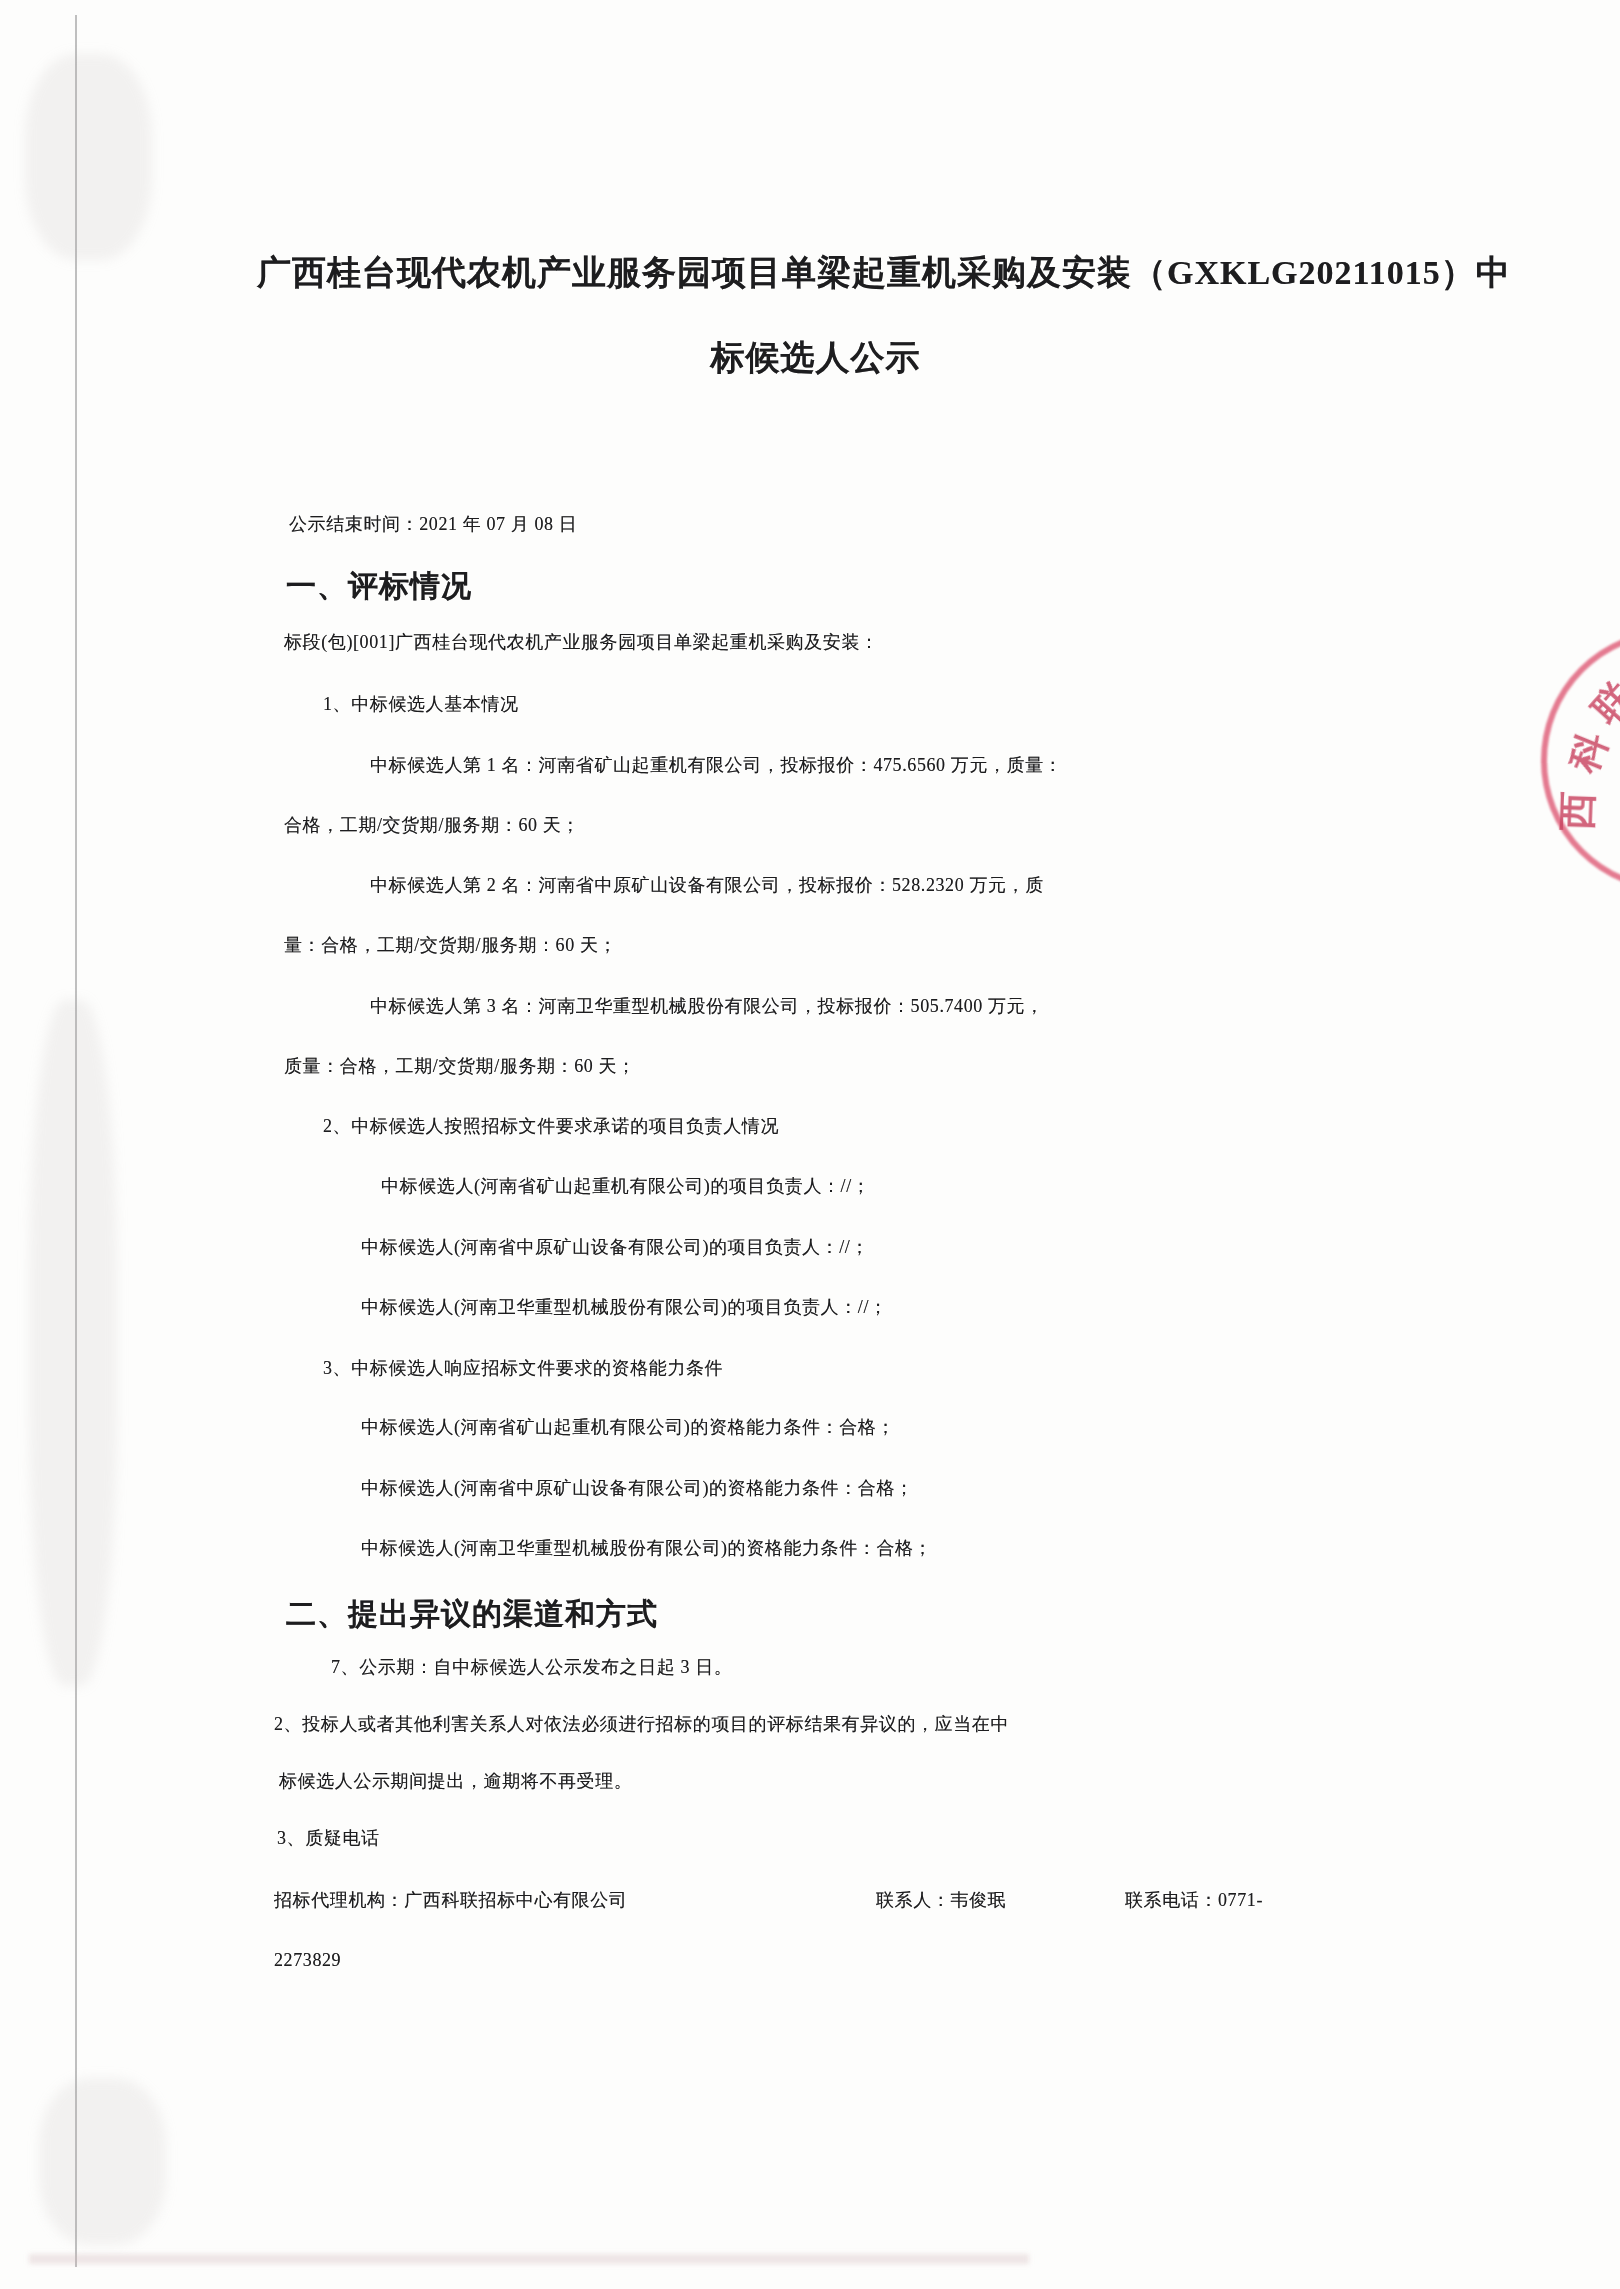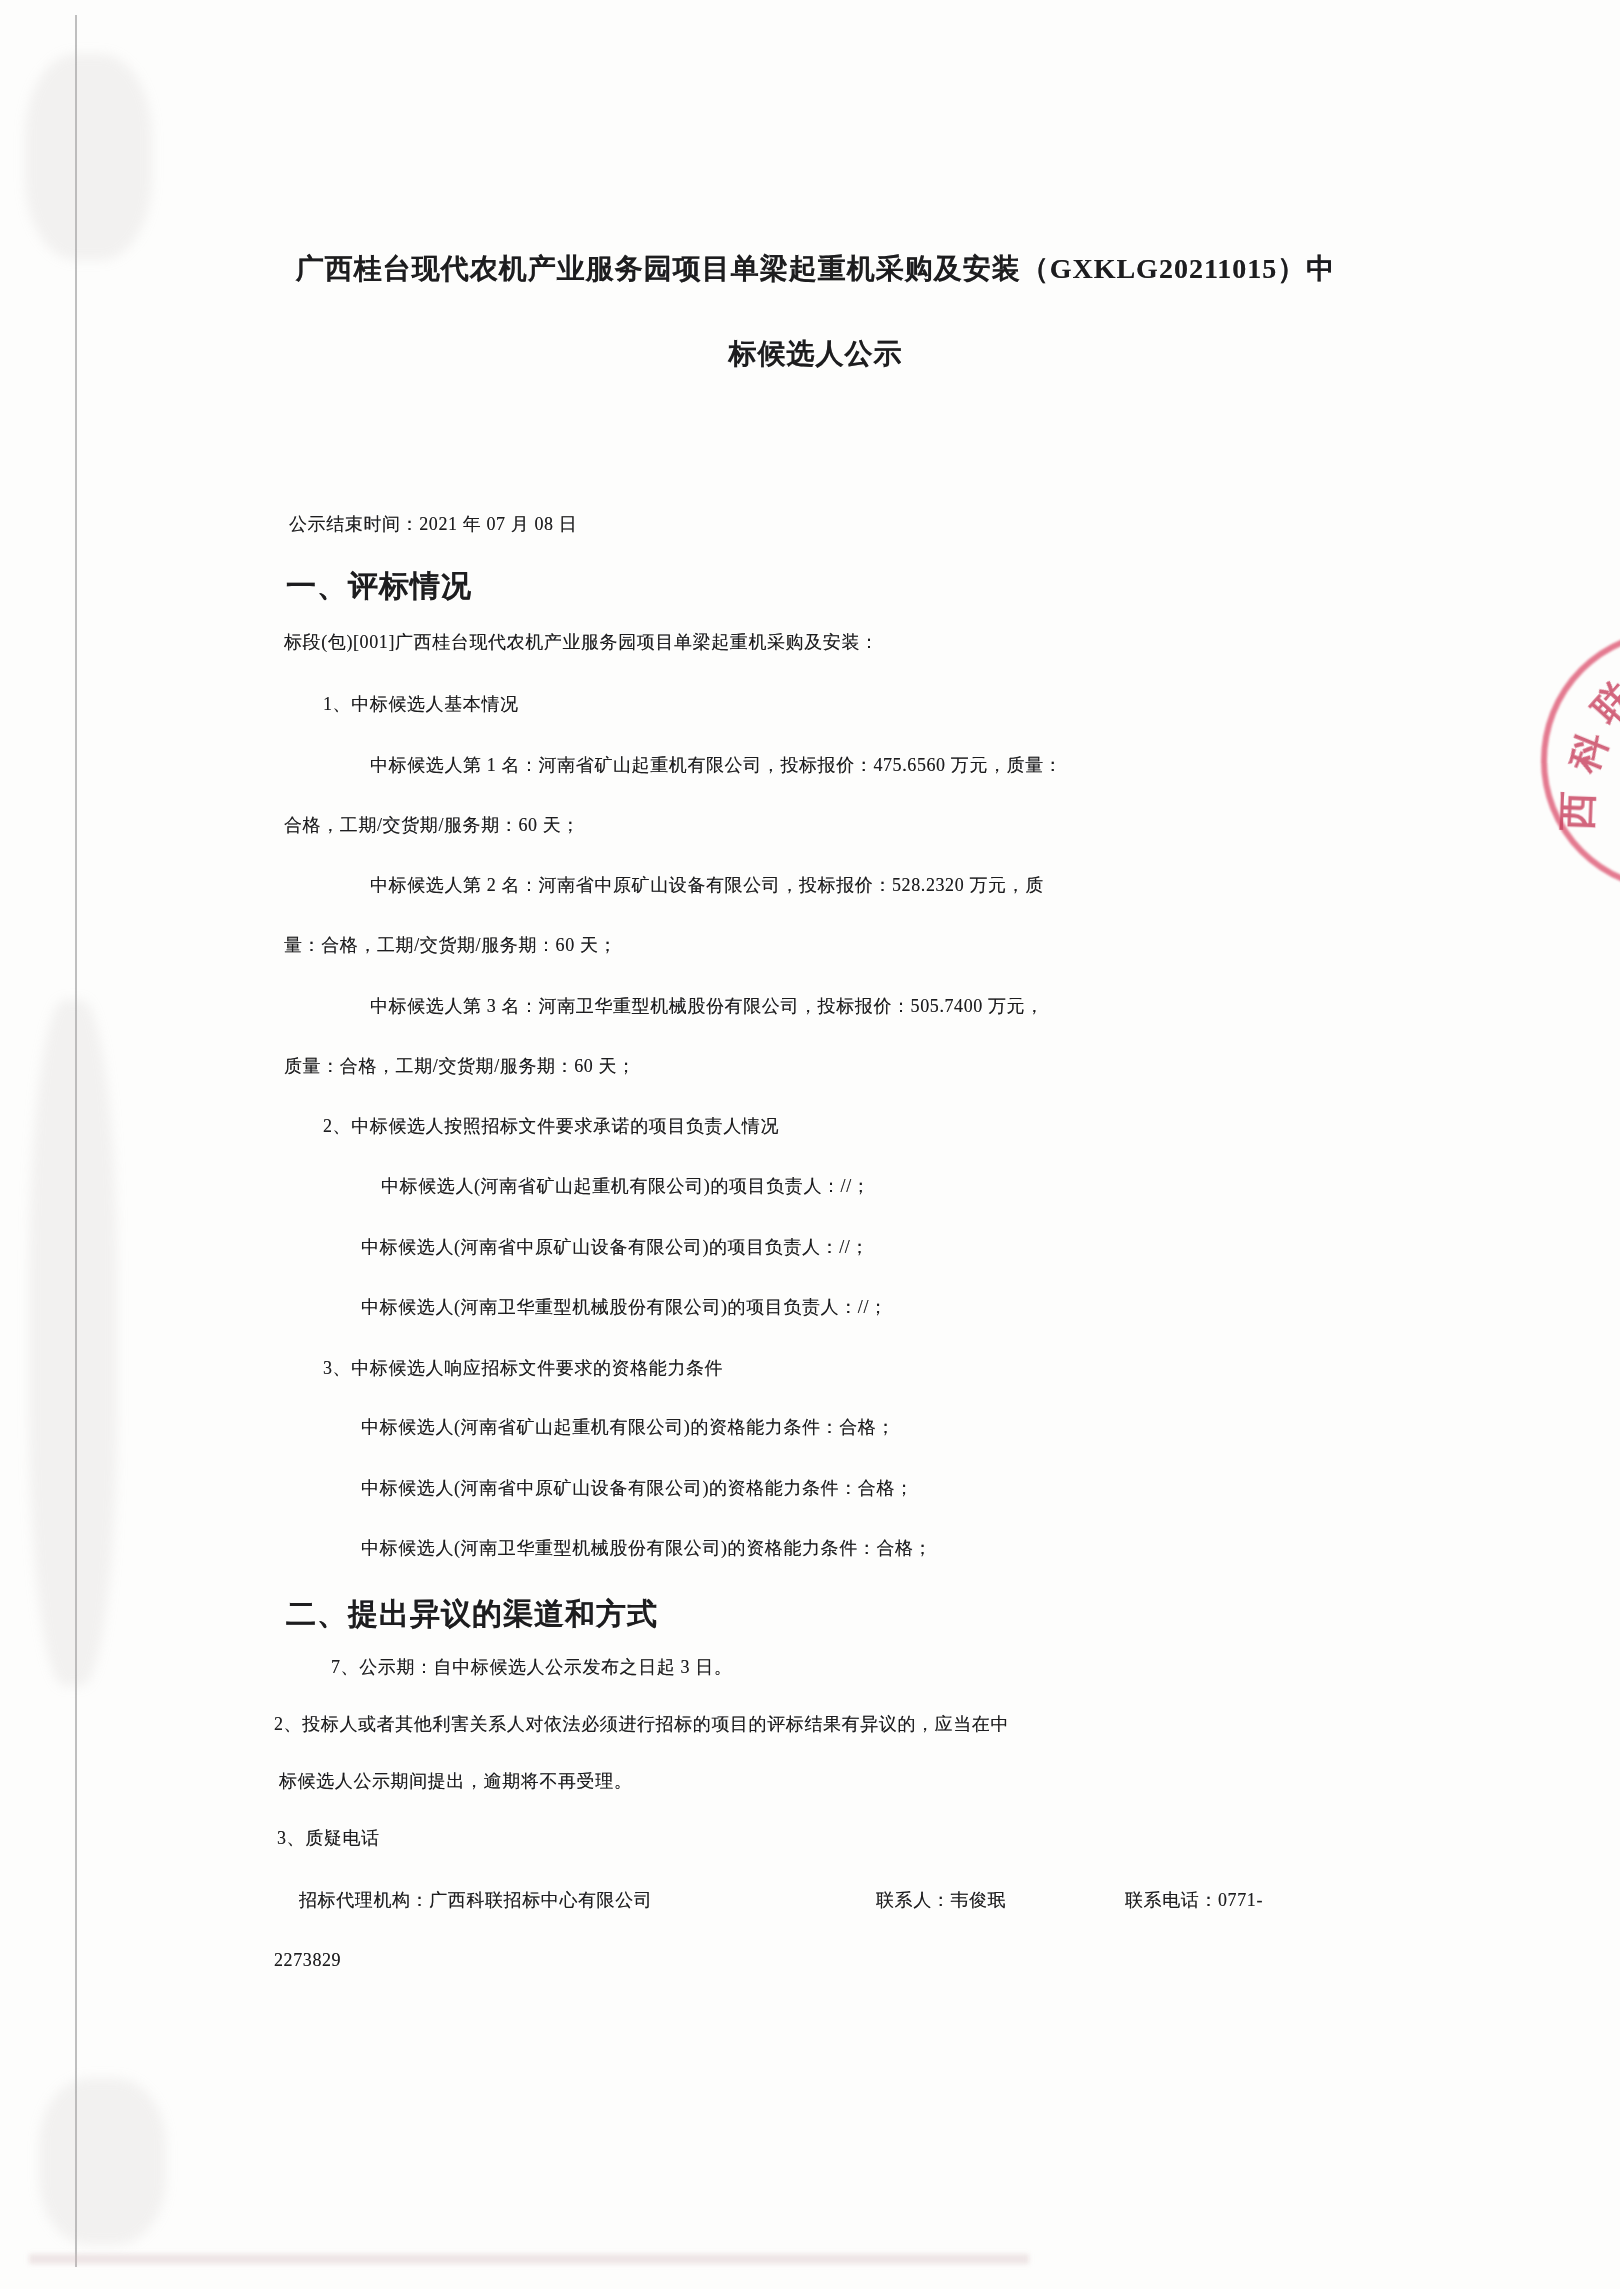--- a/index.html
+++ b/index.html
@@ -24,21 +24,21 @@
     font-weight:bold;
     font-size:30px;
     letter-spacing:1px;
   }
   .tl{
     position:absolute;
     left:257px;
     width:1117px;
     text-align:center;
     font-weight:bold;
-    font-size:28px;
+    font-size:34px;
     letter-spacing:1px;
     white-space:nowrap;
     text-shadow:0 0 0.6px rgba(30,30,30,0.55);
   }
   
   .scan-vline{
     position:absolute;
     left:75px;top:14.7px;
     width:2px;height:2252px;
     background:#a9a9ab;
@@ -113,21 +113,21 @@
   <div class="ln" style="left:361px;top:1417px;">中标候选人(河南省矿山起重机有限公司)的资格能力条件：合格；</div>
   <div class="ln" style="left:361px;top:1478px;">中标候选人(河南省中原矿山设备有限公司)的资格能力条件：合格；</div>
   <div class="ln" style="left:361px;top:1538px;">中标候选人(河南卫华重型机械股份有限公司)的资格能力条件：合格；</div>
 
   <div class="ln hd" style="left:286px;top:1596px;">二、提出异议的渠道和方式</div>
   <div class="ln" style="left:331px;top:1657px;">7、公示期：自中标候选人公示发布之日起 3 日。</div>
   <div class="ln" style="left:274px;top:1714px;">2、投标人或者其他利害关系人对依法必须进行招标的项目的评标结果有异议的，应当在中</div>
   <div class="ln" style="left:279px;top:1771px;">标候选人公示期间提出，逾期将不再受理。</div>
   <div class="ln" style="left:277px;top:1828px;">3、质疑电话</div>
 
-  <div class="ln" style="left:274px;top:1890px;margin-left:25px;">招标代理机构：广西科联招标中心有限公司</div>
+  <div class="ln" style="left:274px;top:1890px;">招标代理机构：广西科联招标中心有限公司</div>
   <div class="ln" style="left:860px;top:1890px;margin-left:16px;">联系人：韦俊珉</div>
   <div class="ln" style="left:1125px;top:1890px;">联系电话：0771-</div>
   <div class="ln" style="left:274px;top:1950px;">2273829</div>
 
   <div>
     <div class="seal-circle"></div>
     <div class="seal-char" style="left:1594px;top:676px;transform:rotate(-48deg);">联</div>
     <div class="seal-char" style="left:1569px;top:725px;transform:rotate(-68deg);">科</div>
     <div class="seal-char" style="left:1558px;top:784px;transform:rotate(-88deg);">西</div>
   </div>

